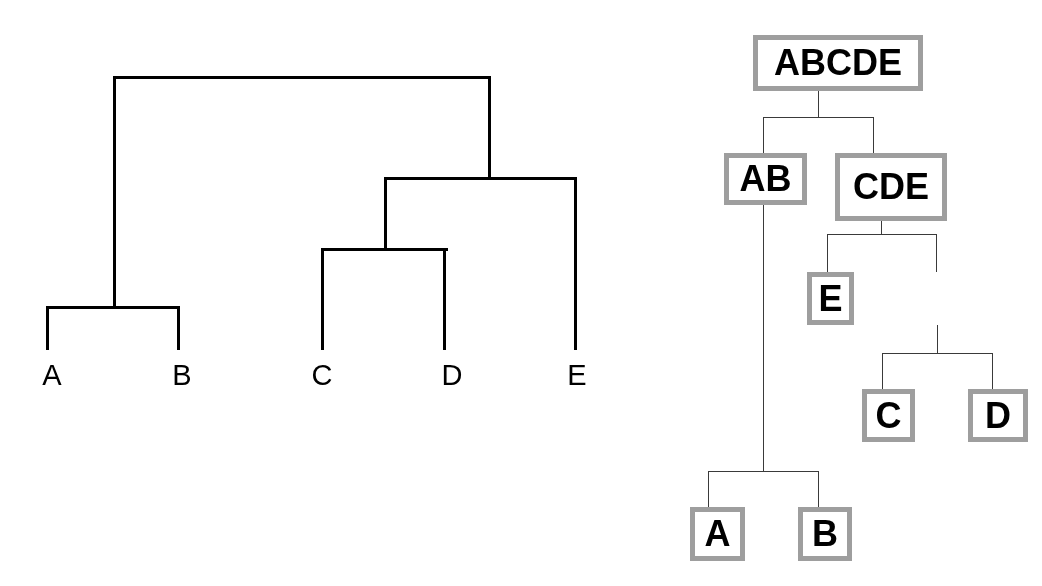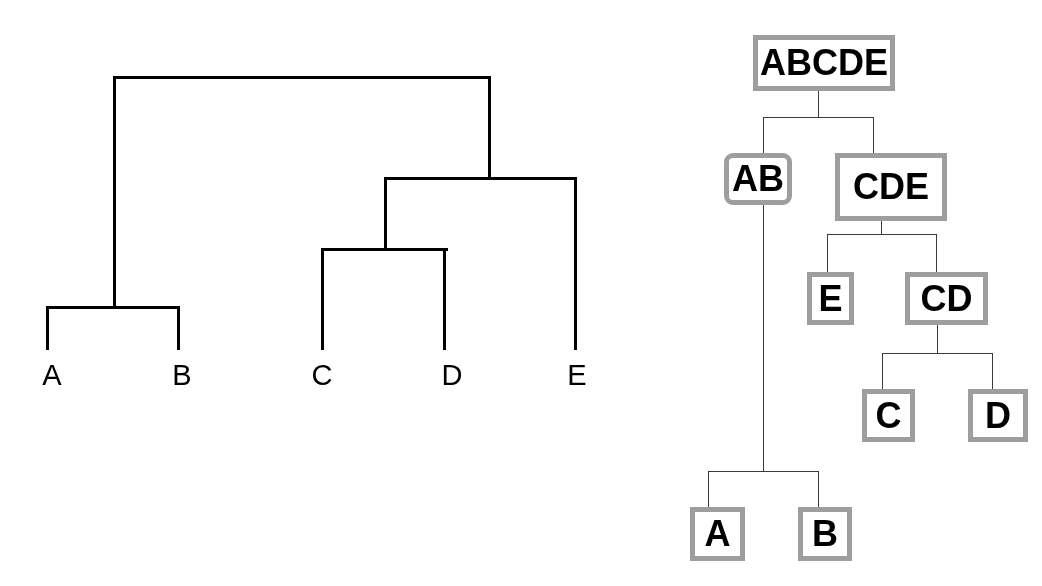--- a/index.html
+++ b/index.html
@@ -86,34 +86,31 @@
       <div class="seg" style="background: rgb(58, 58, 58); left: 827px; top: 234px; width: 1px; height: 38px;"></div>
       <div class="seg" style="background: rgb(58, 58, 58); left: 936px; top: 234px; width: 1px; height: 38px;"></div>
       <div class="seg" style="background: rgb(58, 58, 58); left: 937px; top: 325px; width: 1px; height: 28px;"></div>
       <div class="seg" style="background: rgb(58, 58, 58); left: 882px; top: 353px; width: 111px; height: 1px;"></div>
       <div class="seg" style="background: rgb(58, 58, 58); left: 882px; top: 353px; width: 1px; height: 36px;"></div>
       <div class="seg" style="background: rgb(58, 58, 58); left: 992px; top: 353px; width: 1px; height: 36px;"></div>
       <div class="seg" style="background: rgb(58, 58, 58); left: 763px; top: 205px; width: 1px; height: 266px;"></div>
       <div class="seg" style="background: rgb(58, 58, 58); left: 708px; top: 471px; width: 111px; height: 1px;"></div>
       <div class="seg" style="background: rgb(58, 58, 58); left: 708px; top: 471px; width: 1px; height: 36px;"></div>
       <div class="seg" style="background: rgb(58, 58, 58); left: 818px; top: 471px; width: 1px; height: 36px;"></div>
-      <div class="node-box" style="left: 753px; top: 35px; width: 142px; height: 56px; border-color: rgb(158, 158, 158); background: rgb(255, 255, 255);">
+      <div class="node-box" style="left: 753px; top: 35px; width: 170px; height: 56px; border-color: rgb(158, 158, 158); background: rgb(255, 255, 255);">
         <span>ABCDE</span>
       </div>
-      <div class="node-box" style="left: 724px; top: 153px; width: 68px; height: 52px; border-color: rgb(158, 158, 158); background: rgb(255, 255, 255); border-radius: 9px;">
+      <div class="node-box" style="left: 724px; top: 153px; width: 83px; height: 52px; border-color: rgb(158, 158, 158); background: rgb(255, 255, 255);">
         <span>AB</span>
       </div>
       <div class="node-box" style="left: 835px; top: 153px; width: 112px; height: 68px; border-color: rgb(158, 158, 158); background: rgb(255, 255, 255);">
         <span>CDE</span>
       </div>
       <div class="node-box" style="left: 807px; top: 272px; width: 47px; height: 53px; border-color: rgb(158, 158, 158); background: rgb(255, 255, 255);">
         <span>E</span>
-      </div>
-      <div class="node-box" style="left: 905px; top: 272px; width: 83px; height: 53px; border-color: rgb(158, 158, 158); background: rgb(255, 255, 255);">
-        <span>CD</span>
       </div>
       <div class="node-box" style="left: 862px; top: 389px; width: 53px; height: 53px; border-color: rgb(158, 158, 158); background: rgb(255, 255, 255);">
         <span>C</span>
       </div>
       <div class="node-box" style="left: 968px; top: 389px; width: 60px; height: 53px; border-color: rgb(158, 158, 158); background: rgb(255, 255, 255);">
         <span>D</span>
       </div>
       <div class="node-box" style="left: 690px; top: 507px; width: 55px; height: 54px; border-color: rgb(158, 158, 158); background: rgb(255, 255, 255);">
         <span>A</span>
       </div>

